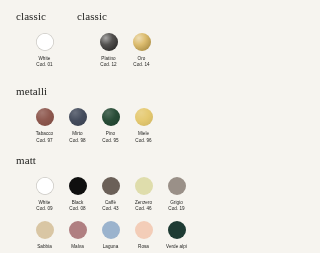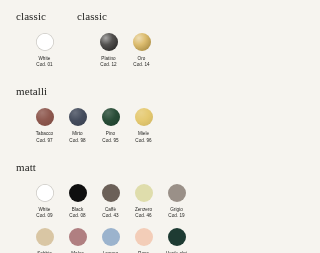--- a/index.html
+++ b/index.html
@@ -103,21 +103,21 @@
     display: block;
     white-space: nowrap;
     letter-spacing: 0.05px;
   }
 
   
   .sec-classic-head { margin-top: 3px; }
   .sec-classic-row  { margin-top: 11px; }
   .sec-glossy-head  { margin-top: 18px; }
   .sec-glossy-row   { margin-top: 11px; }
-  .sec-matt-head    { margin-top: 18px; }
+  .sec-matt-head    { margin-top: 11px; }
   .sec-matt-row1    { margin-top: 11px; }
   .sec-matt-row2    { margin-top: 9px; }
 </style>
 </head>
 <body style="background: rgb(246, 244, 239);">
 
 <div class="page">
 
   <div class="heading-row sec-classic-head">
     <h2 class="heading">classic</h2>

